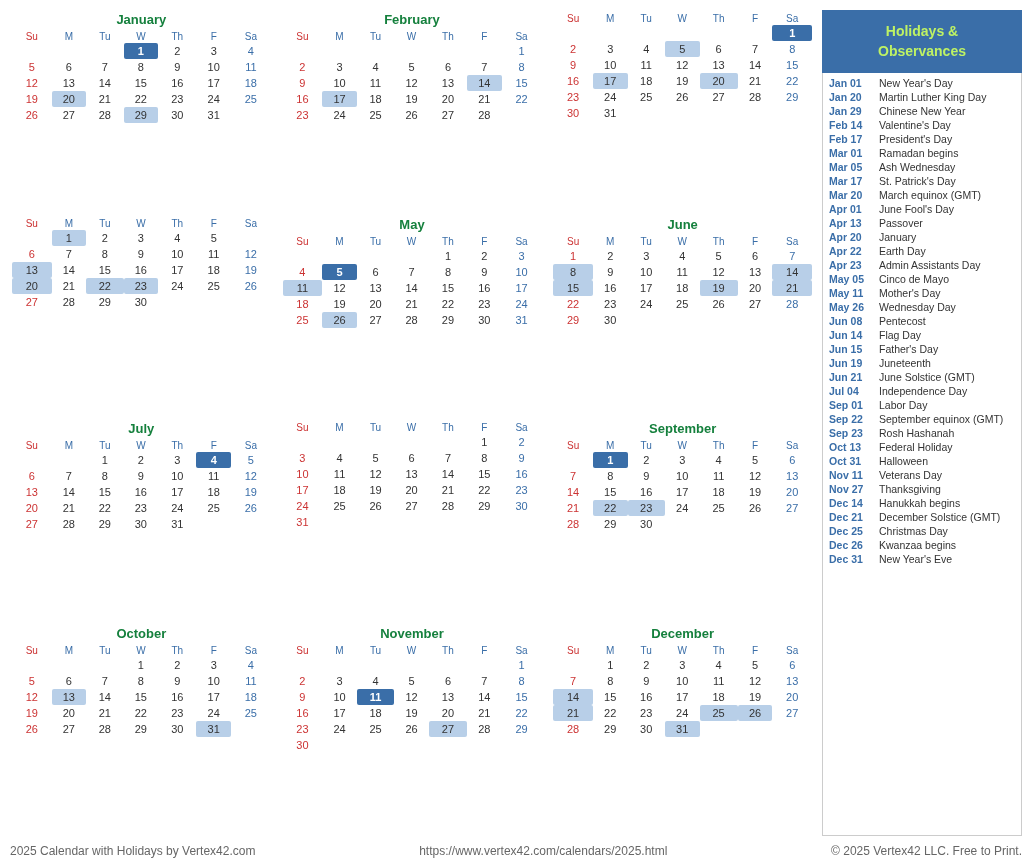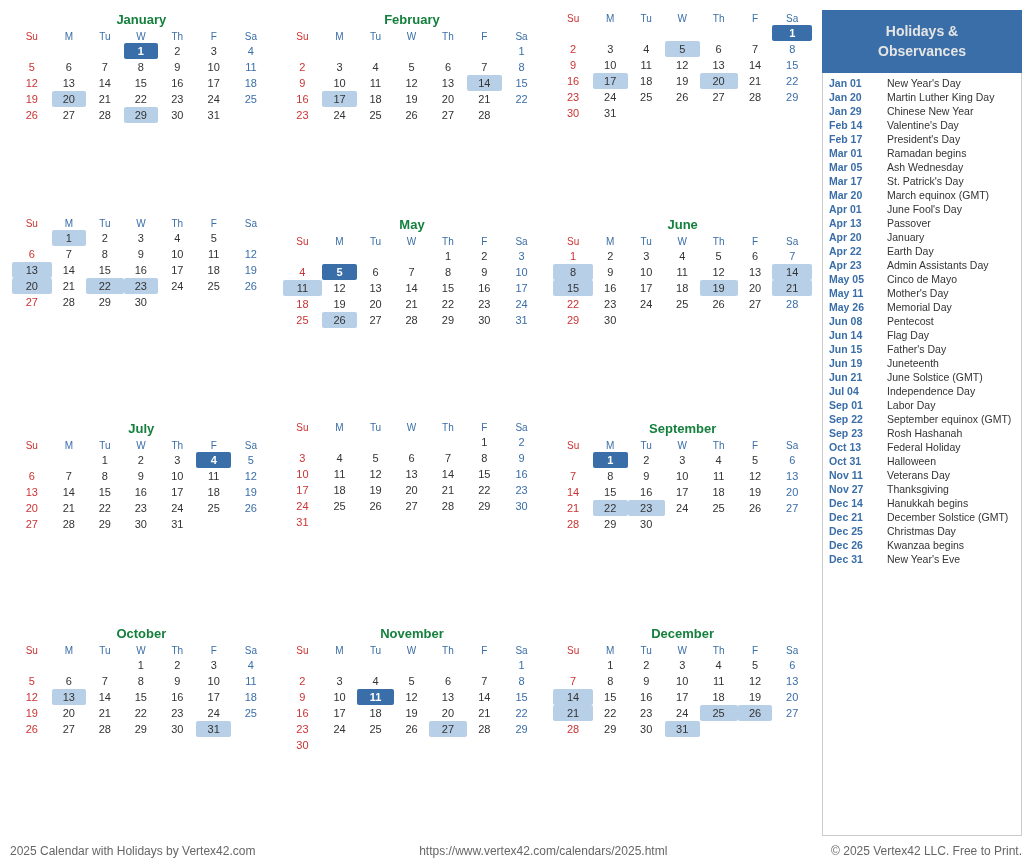--- a/index.html
+++ b/index.html
@@ -85,36 +85,36 @@
       color: #333 !important;
       border-radius: 2px;
     }
     .sidebar {
       width: 200px;
       display: flex;
       flex-direction: column;
     }
     .sidebar-header {
       background: #3a6ea8;
-      color: #e5e5e5;
+      color: #bef264;
       text-align: center;
       font-size: 14px;
       font-weight: bold;
       padding: 12px 8px;
       line-height: 1.4;
     }
     .holidays-list {
       border: 1px solid #ccc;
       border-top: none;
       flex: 1;
       padding: 4px 6px;
     }
     .holiday-item {
       display: flex;
-      gap: 20px;
+      gap: 12px;
       margin-bottom: 2px;
       font-size: 10.5px;
     }
     .holiday-date {
       color: #3a6ea8;
       font-weight: bold;
       min-width: 38px;
       flex-shrink: 0;
     }
     .holiday-name {
@@ -980,21 +980,21 @@
           <div class="holiday-item">
             <span class="holiday-date">May 05</span>
             <span class="holiday-name">Cinco de Mayo</span>
           </div>
           <div class="holiday-item">
             <span class="holiday-date">May 11</span>
             <span class="holiday-name">Mother's Day</span>
           </div>
           <div class="holiday-item">
             <span class="holiday-date">May 26</span>
-            <span class="holiday-name">Memorial Day</span>
+            <span class="holiday-name">Wednesday Day</span>
           </div>
           <div class="holiday-item">
             <span class="holiday-date">Jun 08</span>
             <span class="holiday-name">Pentecost</span>
           </div>
           <div class="holiday-item">
             <span class="holiday-date">Jun 14</span>
             <span class="holiday-name">Flag Day</span>
           </div>
           <div class="holiday-item">

